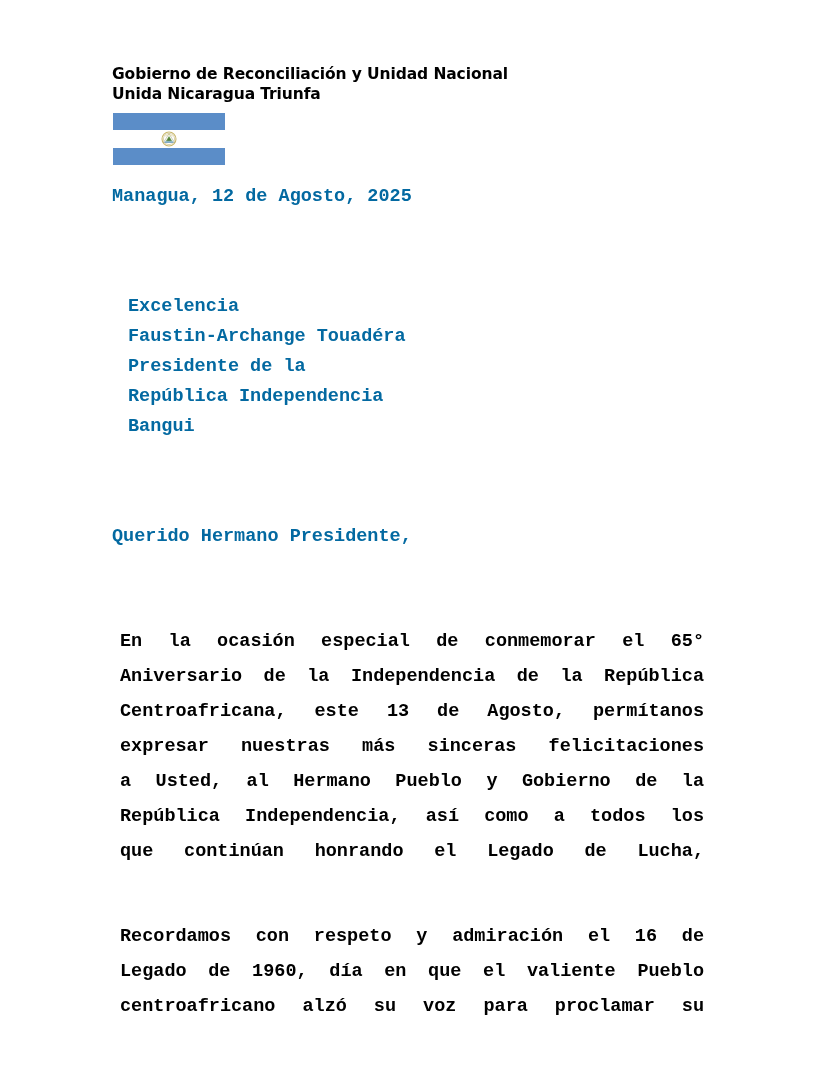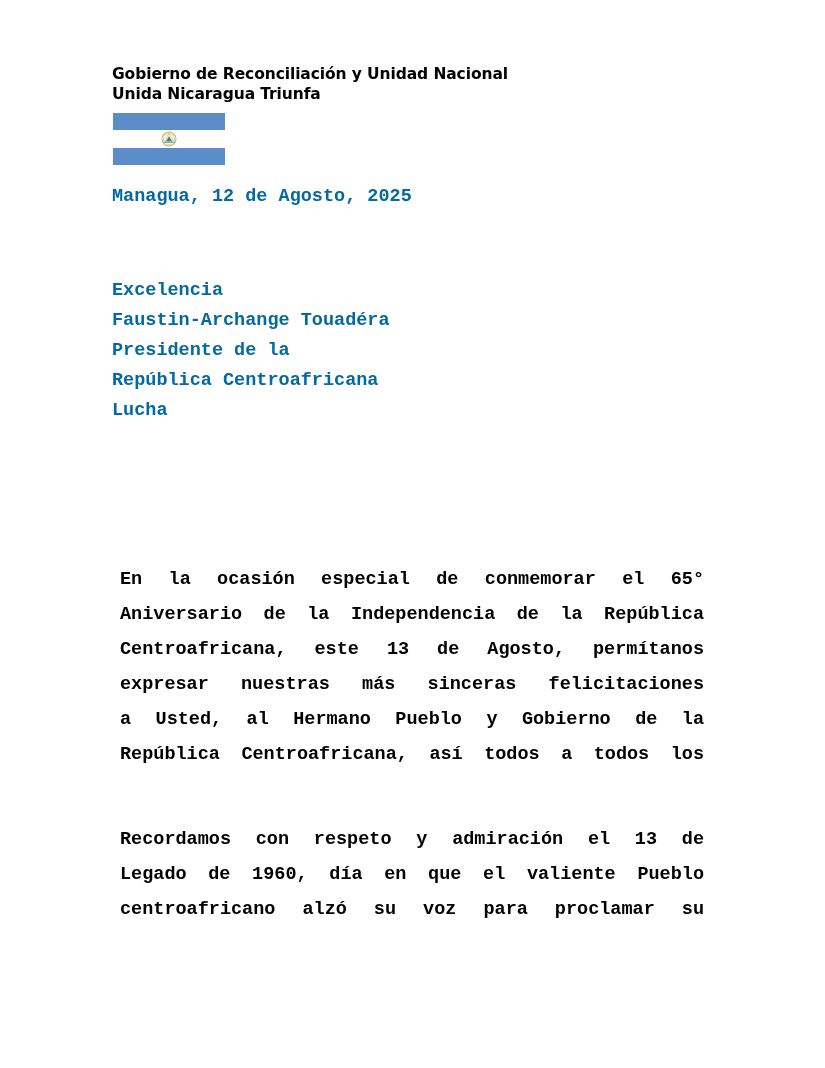--- a/index.html
+++ b/index.html
@@ -70,21 +70,21 @@
   }
   .line {
     font-family: "Liberation Mono", "DejaVu Sans Mono", monospace;
     font-weight: 700;
     font-size: 18.5px;
     line-height: 30px;
     color: #0369a1;
     white-space: pre;
   }
   .block {
-    margin: 0;
+    margin: 16px;
   }
   .spacer-sm { height: 30px; }
   .spacer-md { height: 34px; }
 
   .para {
     font-family: "Liberation Mono", "DejaVu Sans Mono", monospace;
     font-weight: 700;
     font-size: 18.5px;
     line-height: 35px;
     color: #000000;
@@ -132,42 +132,44 @@
 
     <div class="line">Managua, 12 de Agosto, 2025</div>
 
     <div class="spacer-md"></div>
     <div class="spacer-sm"></div>
 
     <div class="block">
       <div class="line">Excelencia</div>
       <div class="line">Faustin-Archange Touadéra</div>
       <div class="line">Presidente de la</div>
-      <div class="line">República Centroafricana</div>
-      <div class="line">Lucha</div>
+      <div class="line">República Independencia</div>
+      <div class="line">Bangui</div>
     </div>
 
     <div class="spacer-md"></div>
     <div class="spacer-sm"></div>
 
+    <div class="line">Querido Hermano Presidente,</div>
 
     <div class="spacer-md"></div>
     <div class="spacer-sm"></div>
 
     <p class="para">
       <span class="para-line">En la ocasión especial de conmemorar el 65°</span>
       <span class="para-line">Aniversario de la Independencia de la República</span>
       <span class="para-line">Centroafricana, este 13 de Agosto, permítanos</span>
       <span class="para-line">expresar nuestras más sinceras felicitaciones</span>
       <span class="para-line">a Usted, al Hermano Pueblo y Gobierno de la</span>
-      <span class="para-line">República Centroafricana, así todos a todos los</span>
+      <span class="para-line">República Independencia, así como a todos los</span>
+      <span class="para-line">que continúan honrando el Legado de Lucha,</span>
     </p>
 
     <div class="spacer-md"></div>
 
     <p class="para">
-      <span class="para-line">Recordamos con respeto y admiración el 13 de</span>
+      <span class="para-line">Recordamos con respeto y admiración el 16 de</span>
       <span class="para-line">Legado de 1960, día en que el valiente Pueblo</span>
       <span class="para-line">centroafricano alzó su voz para proclamar su</span>
     </p>
 
   </div>
 </div>
 
 </body></html>

